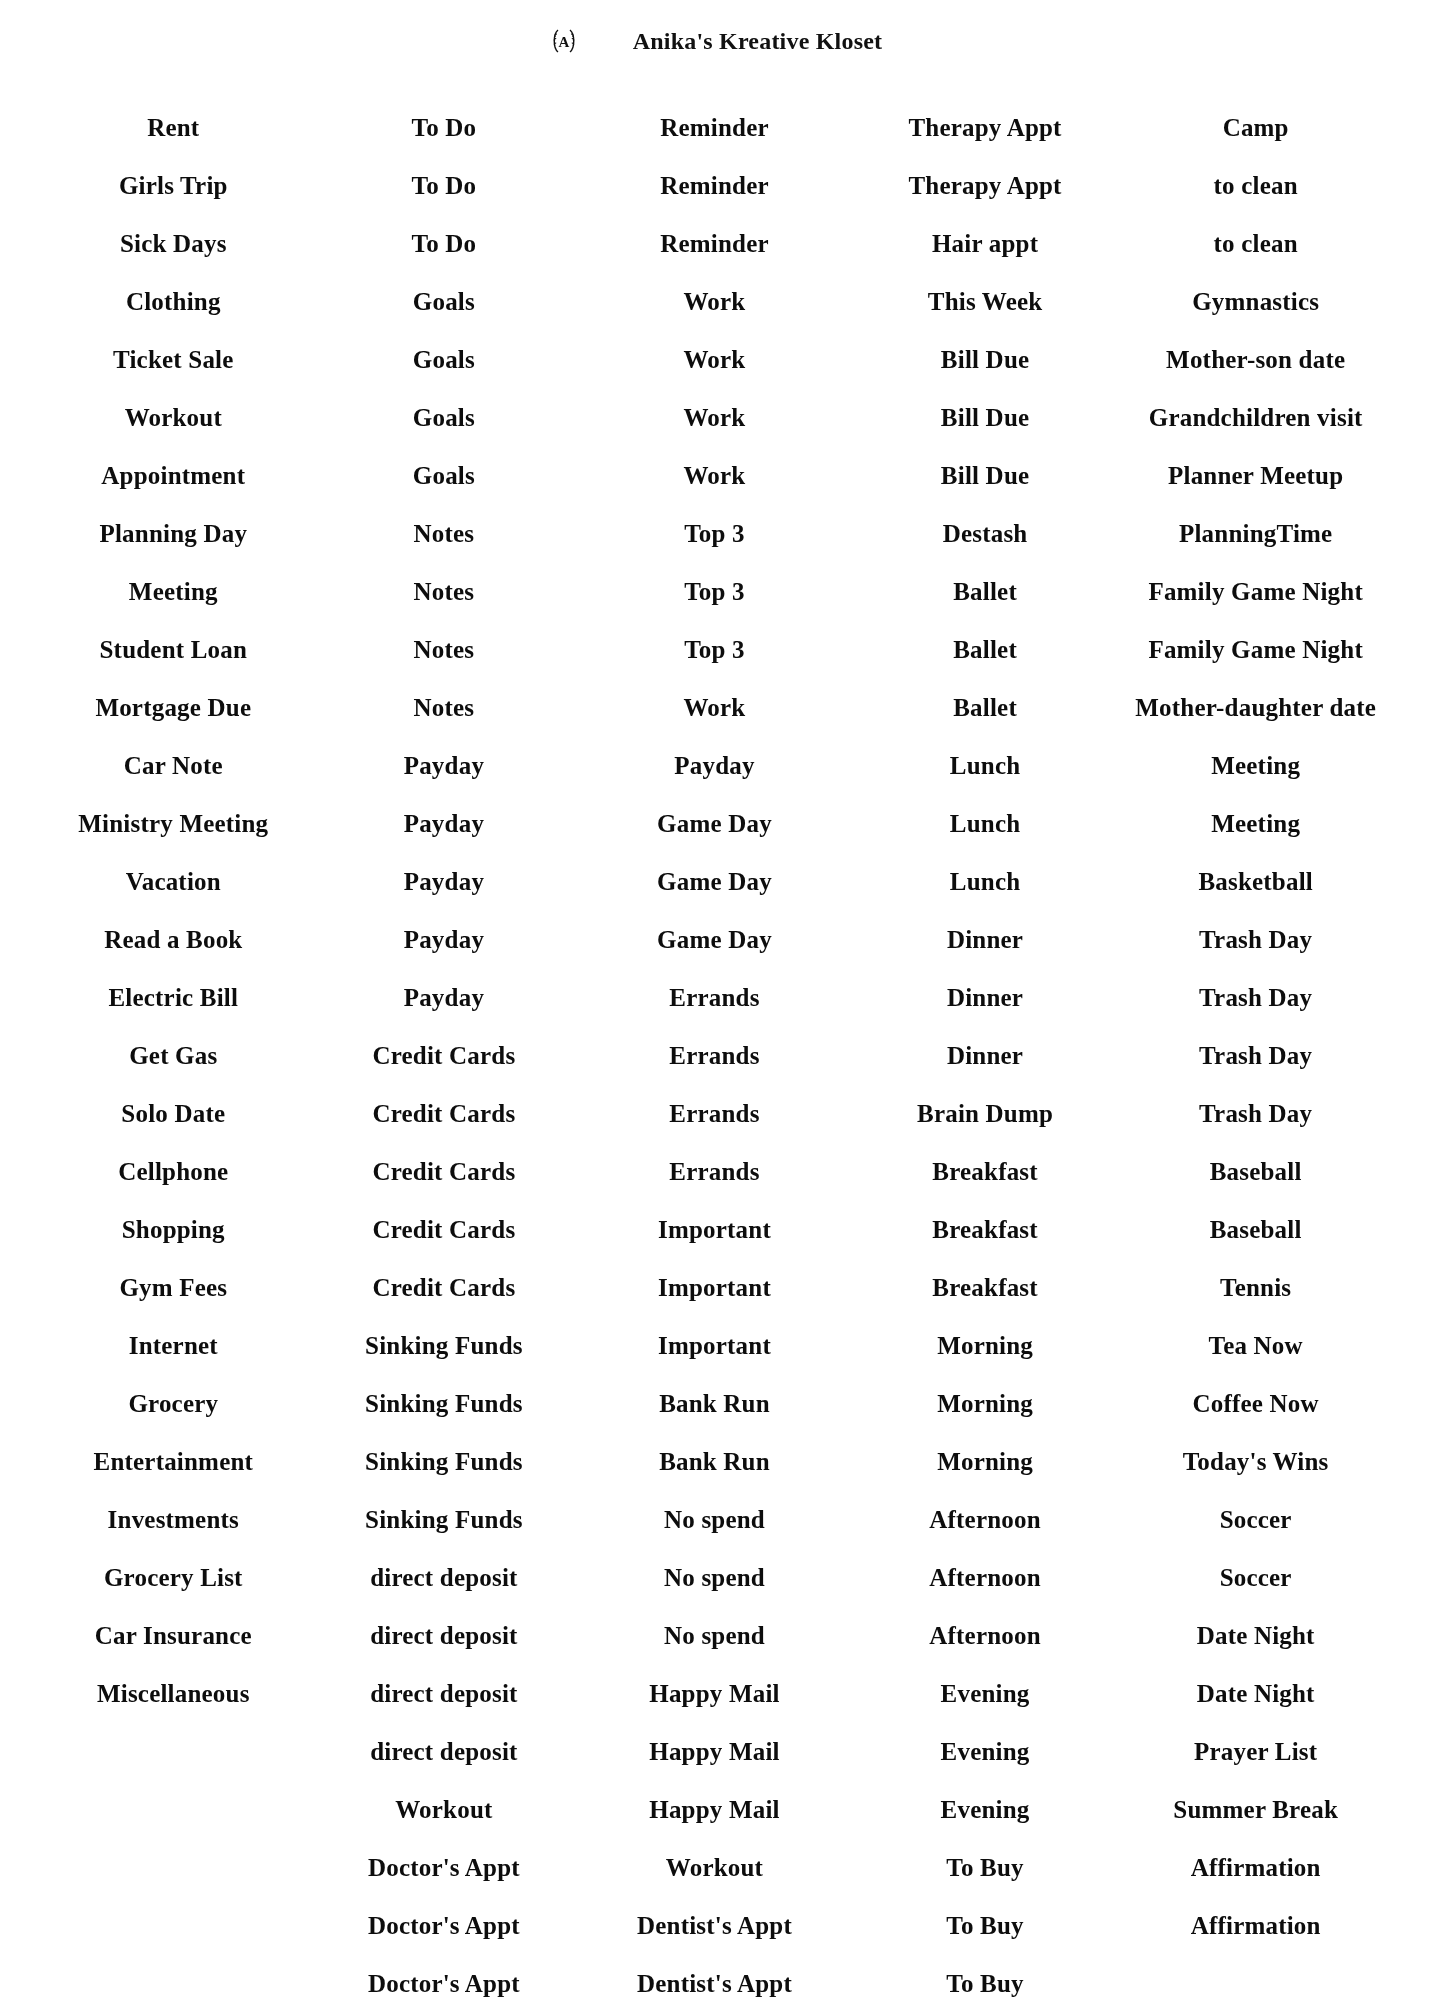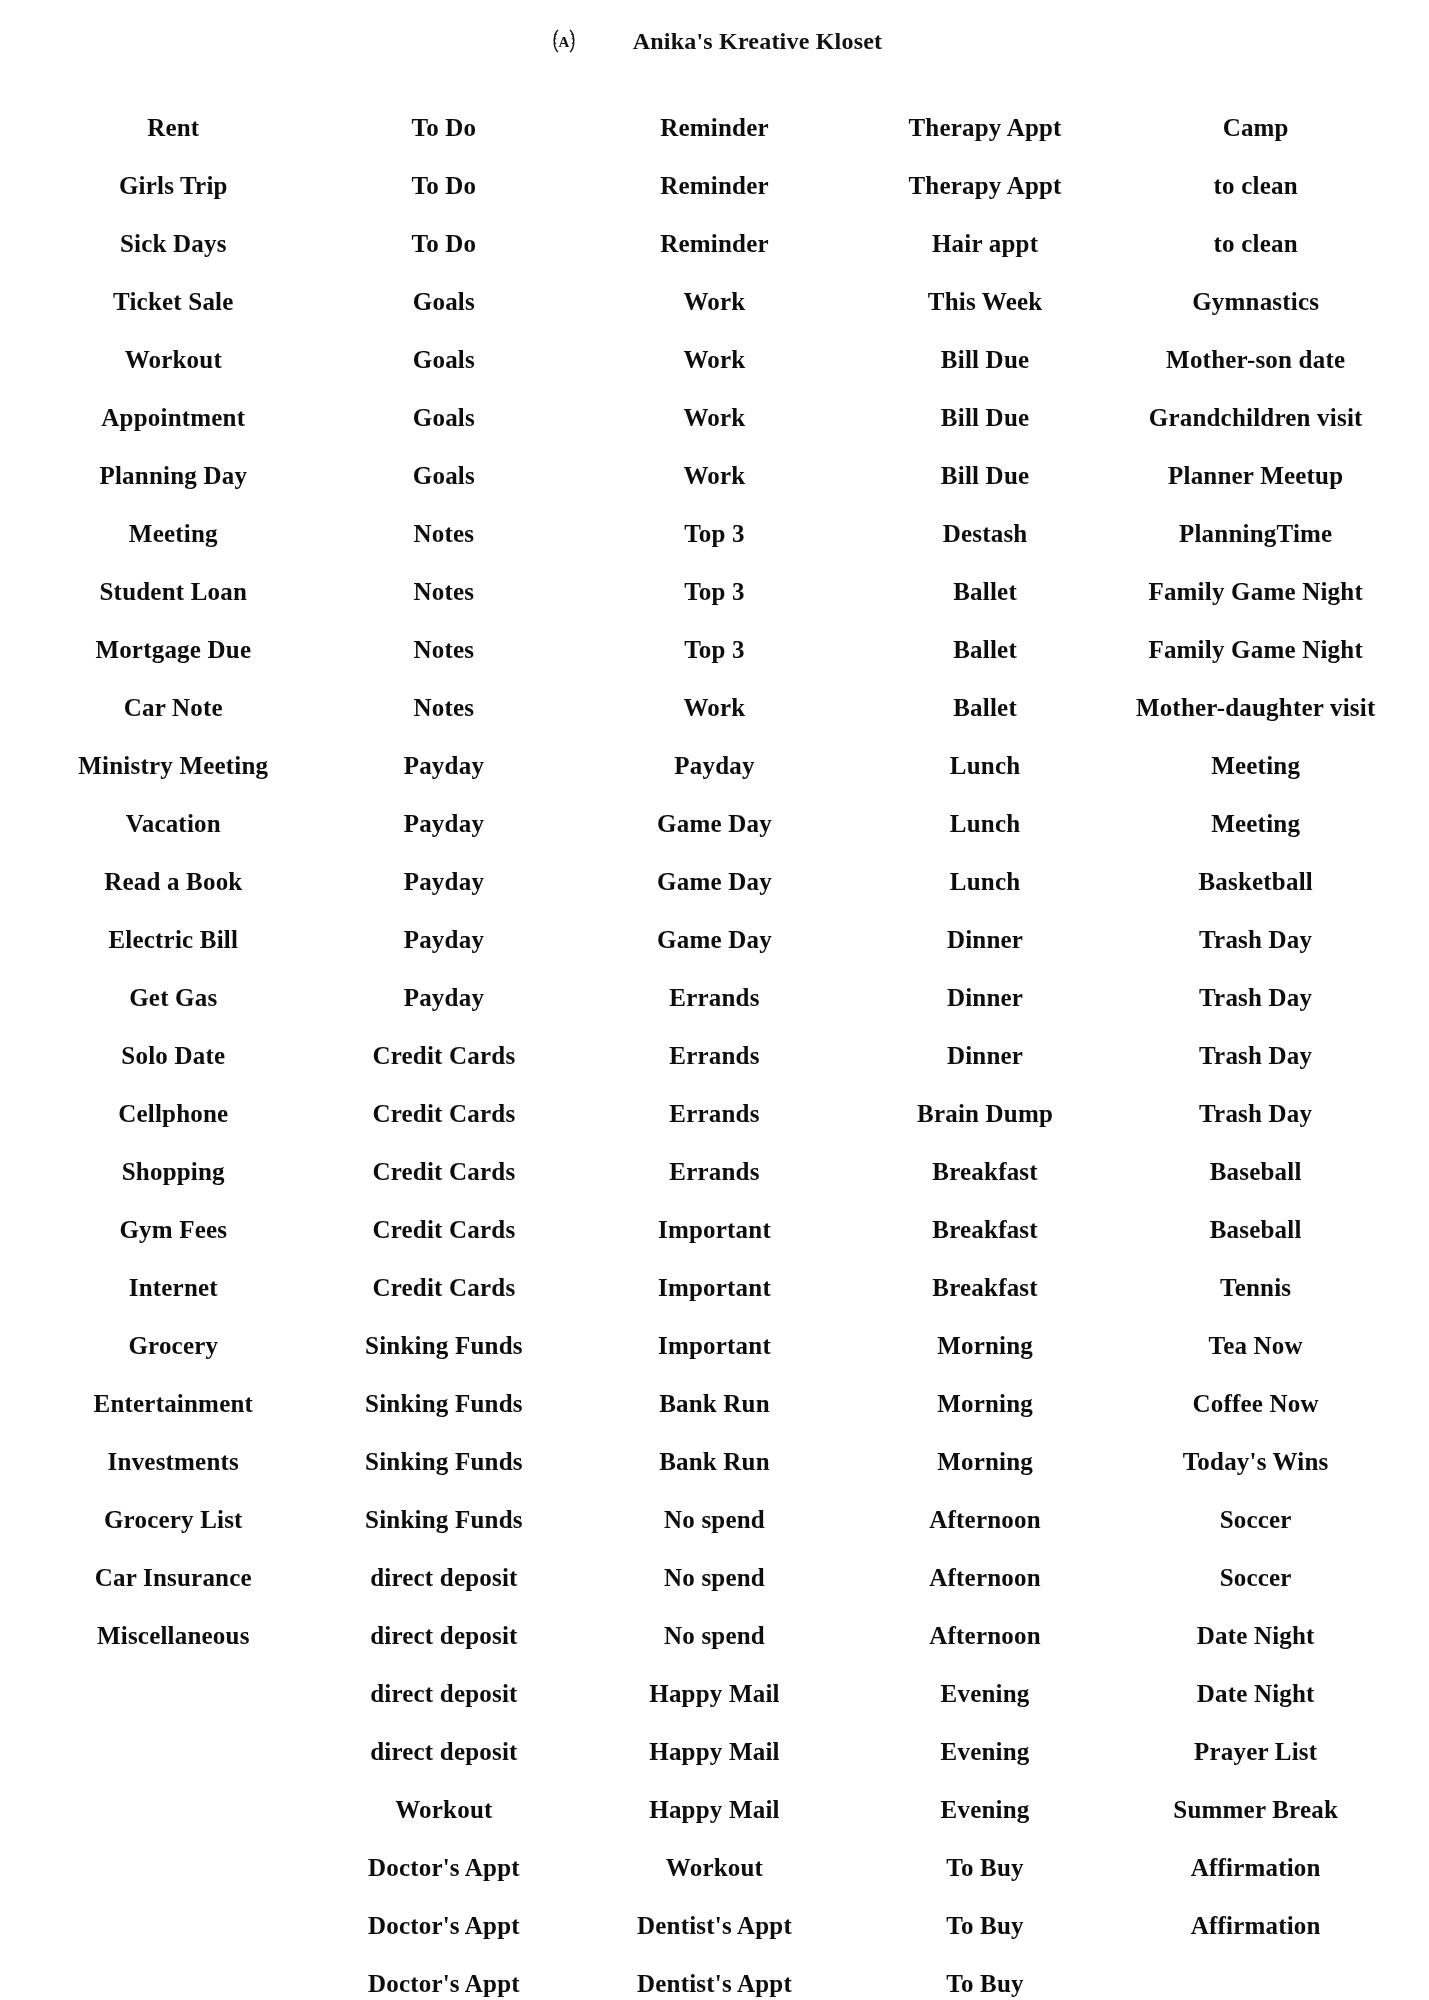--- a/index.html
+++ b/index.html
@@ -103,20 +103,21 @@
     </span>
     <span class="brand-title">Anika's Kreative Kloset</span>
   </div>
 
   <div class="sheet">
 
     <div class="column col-1">
       <div class="label-cell">Rent</div>
       <div class="label-cell">Girls Trip</div>
       <div class="label-cell">Sick Days</div>
+      <div class="label-cell">Clothing</div>
       <div class="label-cell">Ticket Sale</div>
       <div class="label-cell">Workout</div>
       <div class="label-cell">Appointment</div>
       <div class="label-cell">Planning Day</div>
       <div class="label-cell">Meeting</div>
       <div class="label-cell">Student Loan</div>
       <div class="label-cell">Mortgage Due</div>
       <div class="label-cell">Car Note</div>
       <div class="label-cell">Ministry Meeting</div>
       <div class="label-cell">Vacation</div>
@@ -248,21 +249,21 @@
       <div class="label-cell">Camp</div>
       <div class="label-cell">to clean</div>
       <div class="label-cell">to clean</div>
       <div class="label-cell">Gymnastics</div>
       <div class="label-cell">Mother-son date</div>
       <div class="label-cell">Grandchildren visit</div>
       <div class="label-cell">Planner Meetup</div>
       <div class="label-cell">PlanningTime</div>
       <div class="label-cell">Family Game Night</div>
       <div class="label-cell">Family Game Night</div>
-      <div class="label-cell">Mother-daughter visit</div>
+      <div class="label-cell">Mother-daughter date</div>
       <div class="label-cell">Meeting</div>
       <div class="label-cell">Meeting</div>
       <div class="label-cell">Basketball</div>
       <div class="label-cell">Trash Day</div>
       <div class="label-cell">Trash Day</div>
       <div class="label-cell">Trash Day</div>
       <div class="label-cell">Trash Day</div>
       <div class="label-cell">Baseball</div>
       <div class="label-cell">Baseball</div>
       <div class="label-cell">Tennis</div>

